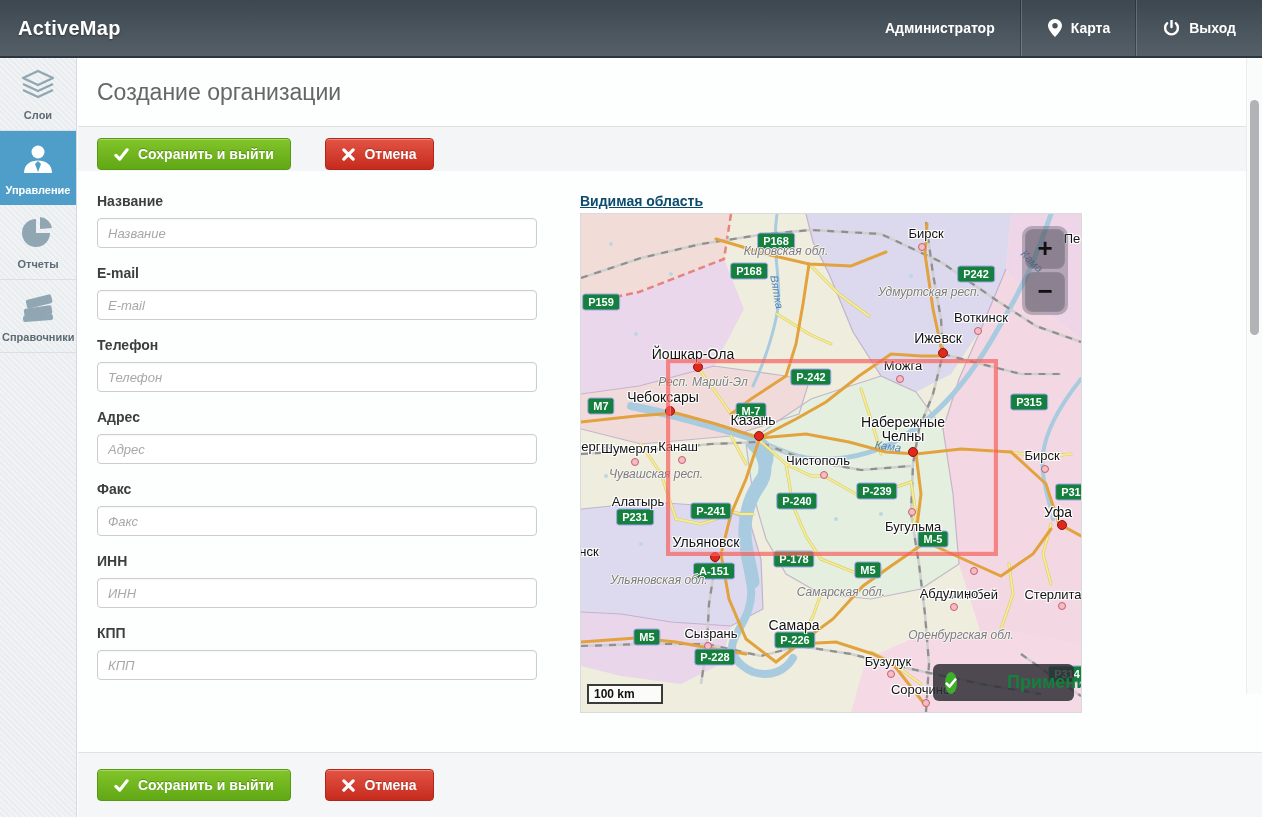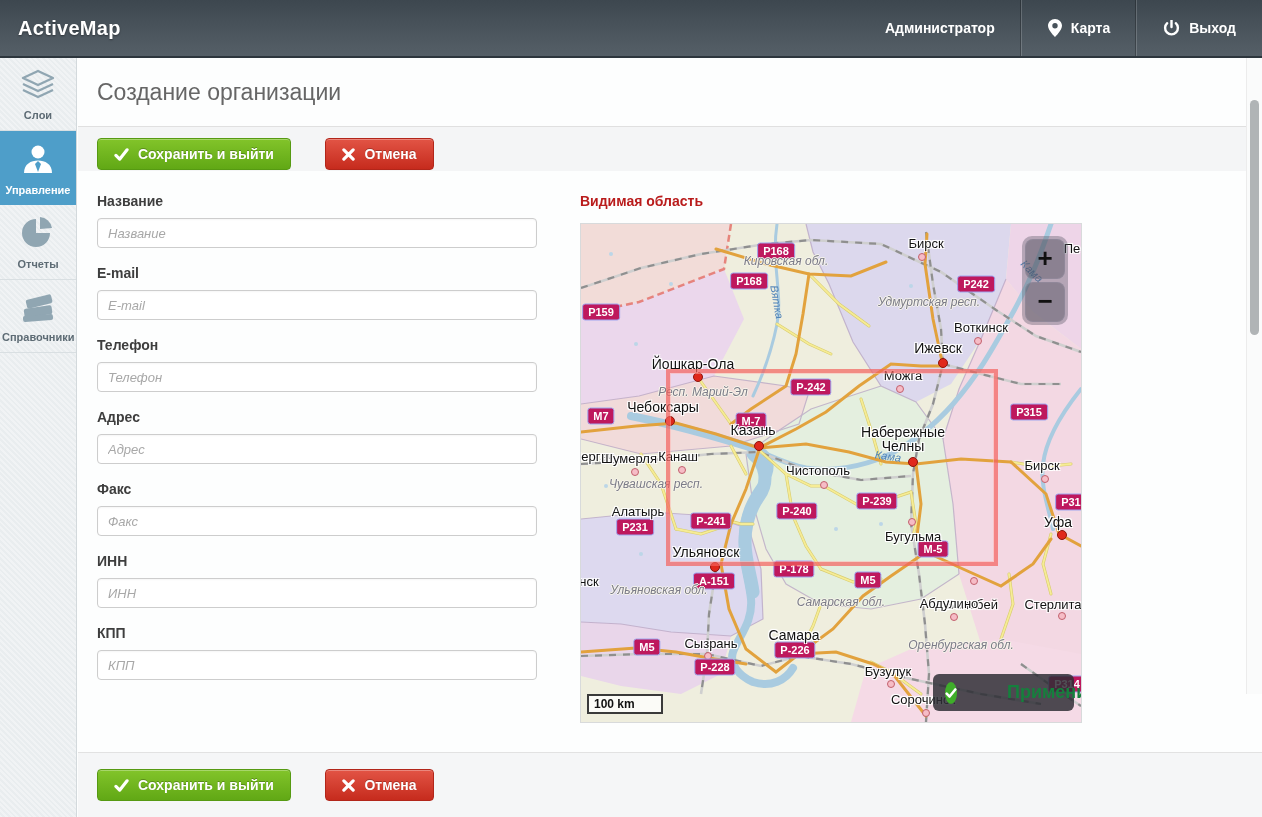--- a/index.html
+++ b/index.html
@@ -46,29 +46,29 @@
   .content{position:absolute;left:0;top:113px;right:0;bottom:65px;background:#fdfefe;overflow:hidden;}
   .form-col{position:absolute;left:19px;top:22px;width:440px;}
   .field{margin-bottom:17px;}
   .field .flabel{display:block;font-size:14px;font-weight:bold;color:#3e3e3e;margin-bottom:9px;}
   .field input{width:100%;box-sizing:border-box;height:30px;border:1px solid #cdcdcd;border-radius:4px;
     padding:0 10px;font-size:13px;font-family:"Liberation Sans",sans-serif;color:#444;outline:none;
     box-shadow:inset 0 1px 2px rgba(0,0,0,.04);}
   .field input::placeholder{font-style:italic;color:#a8a8a8;}
 
   .map-col{position:absolute;left:502px;top:22px;width:500px;}
-  .map-label{font-size:14px;font-weight:bold;color:#b91c1c;margin-bottom:14px;}
+  .map-label{font-size:14px;font-weight:bold;color:#0c4a6e;margin-bottom:4px;text-decoration:underline;}
   .map{position:relative;width:500px;height:498px;overflow:hidden;border:1px solid #d8dadb;
        box-sizing:content-box;background:#efeede;}
   .map svg.base{position:absolute;left:0;top:0;}
 
   .dot{position:absolute;border-radius:50%;transform:translate(-50%,-50%);z-index:2;}
   .dot.b{width:8px;height:8px;background:#e0281c;border:1px solid #8c140c;}
   .dot.s{width:6px;height:6px;background:#f6bcc6;border:1px solid #c2606d;}
-  .badge{position:absolute;transform:translate(-50%,-50%);background:#be185d;color:#fff;
+  .badge{position:absolute;transform:translate(-50%,-50%);background:#15803d;color:#fff;
     font-size:11px;font-weight:bold;padding:1px 5px;border-radius:3px;border:1px solid #9fa5ef;
     line-height:13px;z-index:3;white-space:nowrap;text-align:center;}
   .rlabel{position:absolute;transform:translate(-50%,-50%);font-style:italic;font-size:12px;color:#7b7b88;
     white-space:nowrap;z-index:3;text-shadow:-1px 0 #f7f5ea,1px 0 #f7f5ea,0 -1px #f7f5ea,0 1px #f7f5ea;}
   .riv{position:absolute;font-style:italic;font-size:11px;color:#5083b8;white-space:nowrap;z-index:3;}
   .city{position:absolute;transform:translate(-50%,-50%);font-size:13px;color:#121212;z-index:4;
     white-space:pre-line;text-align:center;line-height:14px;
     text-shadow:-1px -1px 0 #fff,1px -1px 0 #fff,-1px 1px 0 #fff,1px 1px 0 #fff,0 0 3px #fff;}
   .city.big{font-size:14px;}
   .sel{position:absolute;border:4px solid rgba(243,97,92,.7);z-index:5;box-sizing:border-box;
@@ -371,21 +371,21 @@
             <span class="city" style="left: 461px; top: 242px; position: absolute;">Бирск</span>
             <span class="city" style="left: 57px; top: 288px; position: absolute;">Алатырь</span>
             <span class="dot b" style="left: 481px; top: 311px; position: absolute;"></span>
             <span class="city big" style="left: 477px; top: 298px; position: absolute;">Уфа</span>
             <span class="dot s" style="left: 331px; top: 298px; position: absolute;"></span>
             <span class="city" style="left: 332px; top: 313px; position: absolute;">Бугульма</span>
             <span class="dot b" style="left: 134px; top: 343px; position: absolute;"></span>
             <span class="city big" style="left: 125px; top: 328px; position: absolute;">Ульяновск</span>
             <span class="dot s" style="left: 393px; top: 357px; position: absolute;"></span>
             <span class="city" style="left: 391px; top: 345px; position: absolute; margin-top: 36px;">Белебей</span>
-            <span class="city" style="left: 8px; top: 358px; position: absolute;">нск</span>
+            <span class="city" style="left: 8px; top: 338px; position: absolute;">нск</span>
             <span class="dot s" style="left: 373px; top: 393px; position: absolute;"></span>
             <span class="city" style="left: 368px; top: 380px; position: absolute;">Абдулино</span>
             <span class="dot s" style="left: 481px; top: 392px; position: absolute;"></span>
             <span class="city" style="left: 472px; top: 381px; position: absolute;">Стерлита</span>
             <span class="dot s" style="left: 127px; top: 432px; position: absolute;"></span>
             <span class="city" style="left: 130px; top: 420px; position: absolute;">Сызрань</span>
             <span class="dot b" style="left: 218px; top: 427px; position: absolute;"></span>
             <span class="city big" style="left: 213px; top: 411px; position: absolute;">Самара</span>
             <span class="dot s" style="left: 310px; top: 460px; position: absolute;"></span>
             <span class="city" style="left: 307px; top: 448px; position: absolute;">Бузулук</span>

